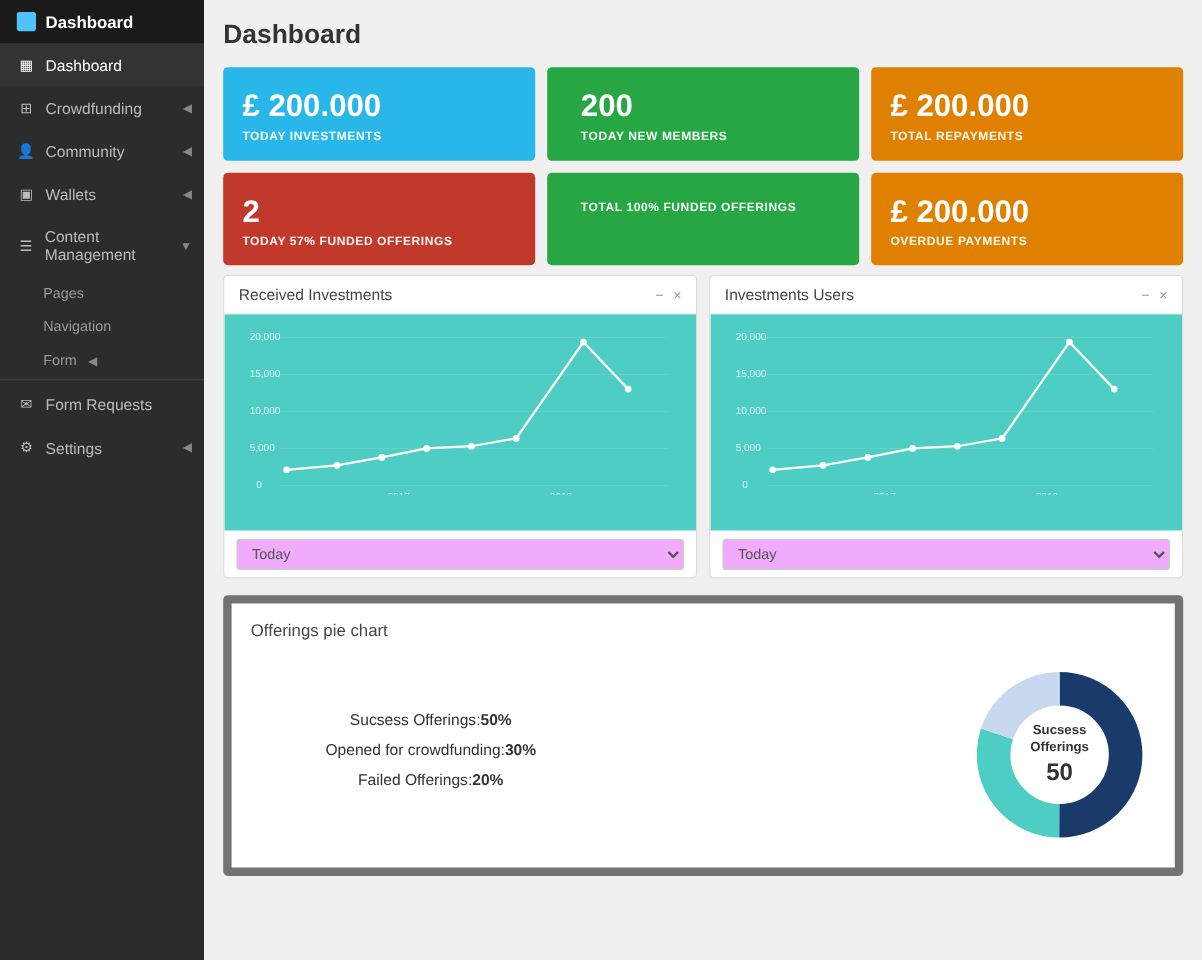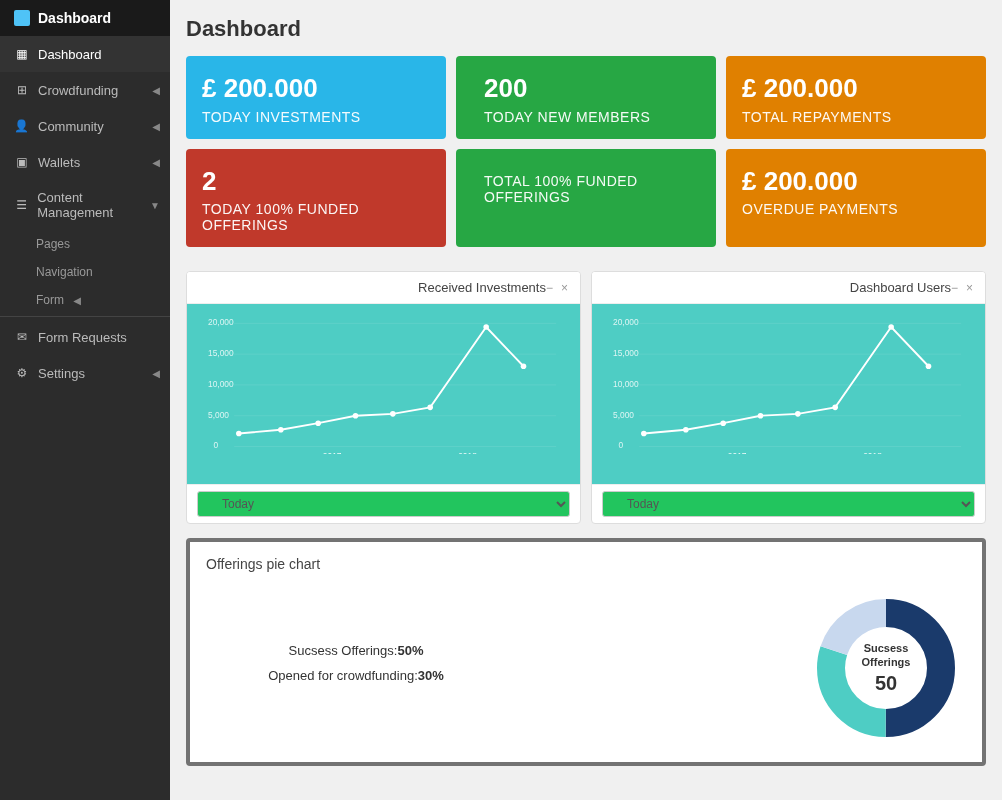--- a/index.html
+++ b/index.html
@@ -74,35 +74,35 @@
       font-weight: 600;
       color: #333;
       margin-bottom: 14px;
     }
 
     
     .stat-grid {
       display: grid;
       grid-template-columns: 1fr 1fr 1fr;
       gap: 10px;
-      margin-bottom: 24px;
+      margin-bottom: 8px;
     }
     .stat-card {
       border-radius: 4px;
       padding: 18px 16px 14px;
       color: #fff;
     }
     .stat-card .stat-value {
       font-size: 26px;
       font-weight: bold;
       line-height: 1.1;
     }
     .stat-card .stat-label {
-      font-size: 14px;
-      font-weight: 400;
+      font-size: 10px;
+      font-weight: 700;
       letter-spacing: 0.5px;
       margin-top: 6px;
       opacity: 0.95;
     }
     .card-blue { background: #29b6e8; }
     .card-green { background: #27a744; padding-left: 28px; }
     .card-orange { background: #e08000; }
     .card-red { background: #c0392b; }
 
     
@@ -113,21 +113,21 @@
       margin-bottom: 14px;
     }
     .chart-panel {
       background: #fff;
       border: 1px solid #ddd;
       border-radius: 4px;
       overflow: hidden;
     }
     .chart-panel-header {
       display: flex;
-      justify-content: flex-end;
+      justify-content: space-between;
       align-items: center;
       padding: 8px 12px;
       background: #fff;
       border-bottom: 1px solid #eee;
       font-size: 13px;
       color: #444;
     }
     .chart-panel-controls { display: flex; gap: 8px; font-size: 12px; color: #999; }
     .chart-panel-controls span { cursor: pointer; }
     .chart-area {
@@ -136,32 +136,32 @@
       position: relative;
       padding: 10px 11px 30px;
     }
     .chart-svg { width: 100%; height: 100%; }
     .chart-footer {
       padding: 6px 10px;
       border-top: 1px solid #eee;
     }
     .chart-footer select {
       width: 100%;
-      padding: 4px 20px;
+      padding: 4px 8px;
       border: 1px solid #ccc;
       border-radius: 3px;
       font-size: 12px;
       color: #555;
-      background: #22c55e;
+      background: #f0abfc;
     }
 
     
     .pie-section {
       background: #fff;
-      border: 4px solid #737373;
+      border: 7px solid #737373;
       border-radius: 4px;
       padding: 14px 16px;
     }
     .pie-section-title {
       font-size: 14px;
       color: #444;
       margin-bottom: 16px;
     }
     .pie-content {
       display: flex;
@@ -272,21 +272,21 @@
       <div class="stat-label">TODAY NEW MEMBERS</div>
     </div>
 
     <div class="stat-card card-orange">
       <div class="stat-value">£ 200.000</div>
       <div class="stat-label">TOTAL REPAYMENTS</div>
     </div>
 
     <div class="stat-card card-red">
       <div class="stat-value">2</div>
-      <div class="stat-label">TODAY 100% FUNDED OFFERINGS</div>
+      <div class="stat-label">TODAY 57% FUNDED OFFERINGS</div>
     </div>
 
     <div class="stat-card card-green">
       <div class="stat-label">TOTAL 100% FUNDED OFFERINGS</div>
     </div>
 
     <div class="stat-card card-orange">
       <div class="stat-value">£ 200.000</div>
       <div class="stat-label">OVERDUE PAYMENTS</div>
     </div>
@@ -336,21 +336,21 @@
         <select>
           <option>Today</option>
           <option>This Week</option>
           <option>This Month</option>
         </select>
       </div>
     </div>
 
     <div class="chart-panel">
       <div class="chart-panel-header">
-        <span>Dashboard Users</span>
+        <span>Investments Users</span>
         <div class="chart-panel-controls">
           <span>−</span>
           <span>×</span>
         </div>
       </div>
       <div class="chart-area">
         <svg class="chart-svg" viewBox="0 0 380 150">
           <text x="2" y="12" font-size="9" fill="rgba(255,255,255,0.8)">20,000</text>
           <text x="2" y="45" font-size="9" fill="rgba(255,255,255,0.8)">15,000</text>
           <text x="2" y="78" font-size="9" fill="rgba(255,255,255,0.8)">10,000</text>
@@ -389,20 +389,24 @@
     <div class="pie-content">
       <div class="pie-legend">
         <div class="pie-legend-item">
           <span class="label">Sucsess Offerings:</span>
           <span class="value">50%</span>
         </div>
         <div class="pie-legend-item">
           <span class="label">Opened for crowdfunding:</span>
           <span class="value">30%</span>
         </div>
+        <div class="pie-legend-item">
+          <span class="label">Failed Offerings:</span>
+          <span class="value">20%</span>
+        </div>
       </div>
       <div class="pie-chart-container">
         <svg width="160" height="160" viewBox="0 0 160 160">
 
           <circle cx="80" cy="80" r="55" fill="none" stroke="#1a3a6b" stroke-width="28" stroke-dasharray="172.8 172.8" stroke-dashoffset="0" transform="rotate(-90 80 80)"></circle>
           <circle cx="80" cy="80" r="55" fill="none" stroke="#4ecdc4" stroke-width="28" stroke-dasharray="103.7 241.9" stroke-dashoffset="-172.8" transform="rotate(-90 80 80)"></circle>
           <circle cx="80" cy="80" r="55" fill="none" stroke="#c8d8ee" stroke-width="28" stroke-dasharray="69.1 276.5" stroke-dashoffset="-276.5" transform="rotate(-90 80 80)"></circle>
 
           <circle cx="80" cy="80" r="40" fill="#fff"></circle>
         </svg>

